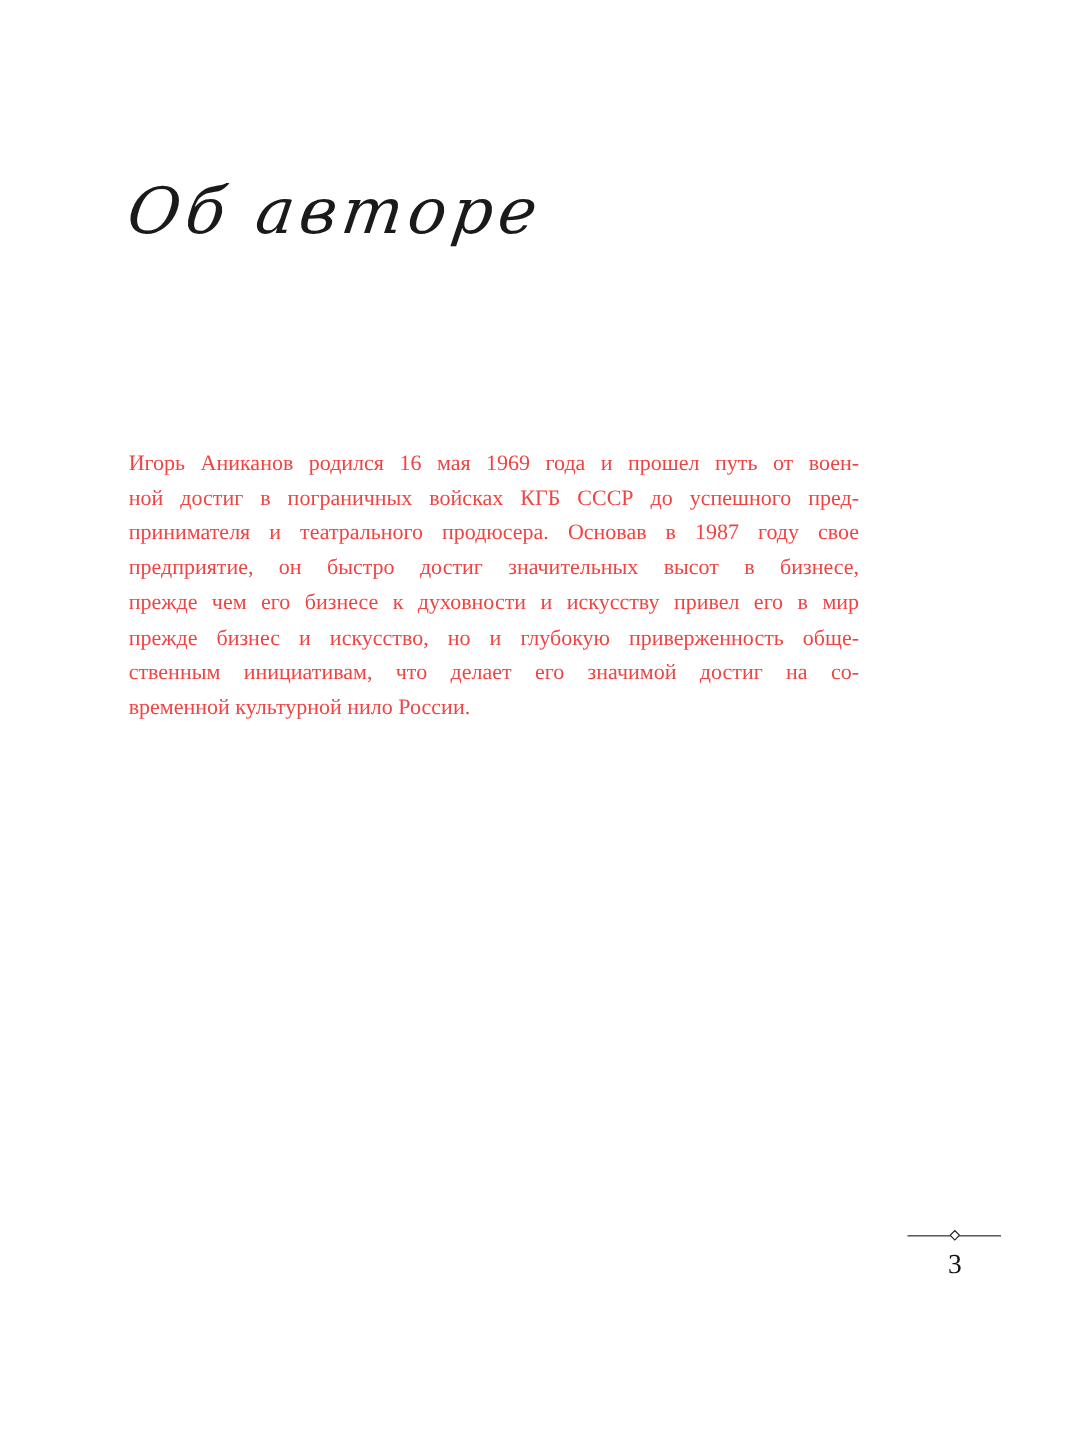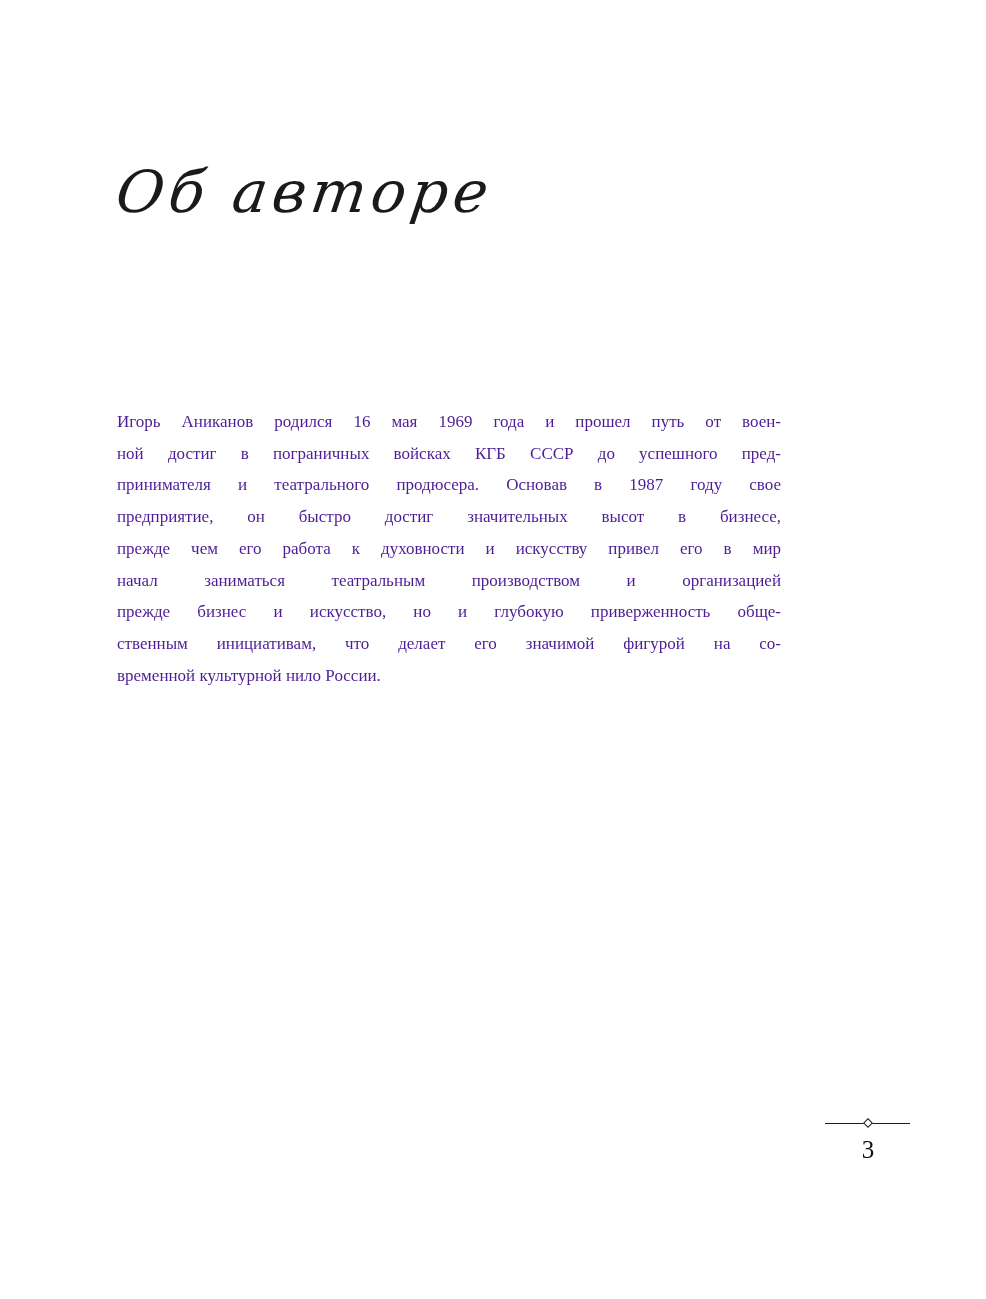--- a/index.html
+++ b/index.html
@@ -24,23 +24,23 @@
     color: #1a1a1a;
     transform: skewX(-8deg);
     transform-origin: left bottom;
     white-space: nowrap;
   }
   .body-text {
     position: absolute;
     left: 117px;
     top: 406px;
     width: 664px;
-    font-size: 17px;
+    font-size: 20px;
     line-height: 31.7px;
-    color: #4c1d95;
+    color: #ef4444;
   }
   .text-line {
     text-align: justify;
     text-align-last: justify;
   }
   .text-line.last-line {
     text-align-last: left;
   }
   .text-line.indent {
     text-indent: 29px;
@@ -81,27 +81,26 @@
 
   <div class="chapter-title">Об авторе</div>
 
   <div class="body-text">
 
     <div>
       <div class="text-line">Игорь Аниканов родился 16 мая 1969 года и прошел путь от воен-</div>
       <div class="text-line">ной достиг в пограничных войсках КГБ СССР до успешного пред-</div>
       <div class="text-line">принимателя и театрального продюсера. Основав в 1987 году свое</div>
       <div class="text-line">предприятие, он быстро достиг значительных высот в бизнесе,</div>
-      <div class="text-line">прежде чем его работа к духовности и искусству привел его в мир</div>
+      <div class="text-line">прежде чем его бизнесе к духовности и искусству привел его в мир</div>
     </div>
 
     <div>
-      <div class="text-line">начал заниматься театральным производством и организацией</div>
       <div class="text-line">прежде бизнес и искусство, но и глубокую приверженность обще-</div>
-      <div class="text-line">ственным инициативам, что делает его значимой фигурой на со-</div>
+      <div class="text-line">ственным инициативам, что делает его значимой достиг на со-</div>
       <div class="text-line last-line">временной культурной нило России.</div>
     </div>
 
   </div>
 
   <div class="footer-ornament">
     <div class="diamond"></div>
   </div>
 
   <div class="page-number">3</div>

